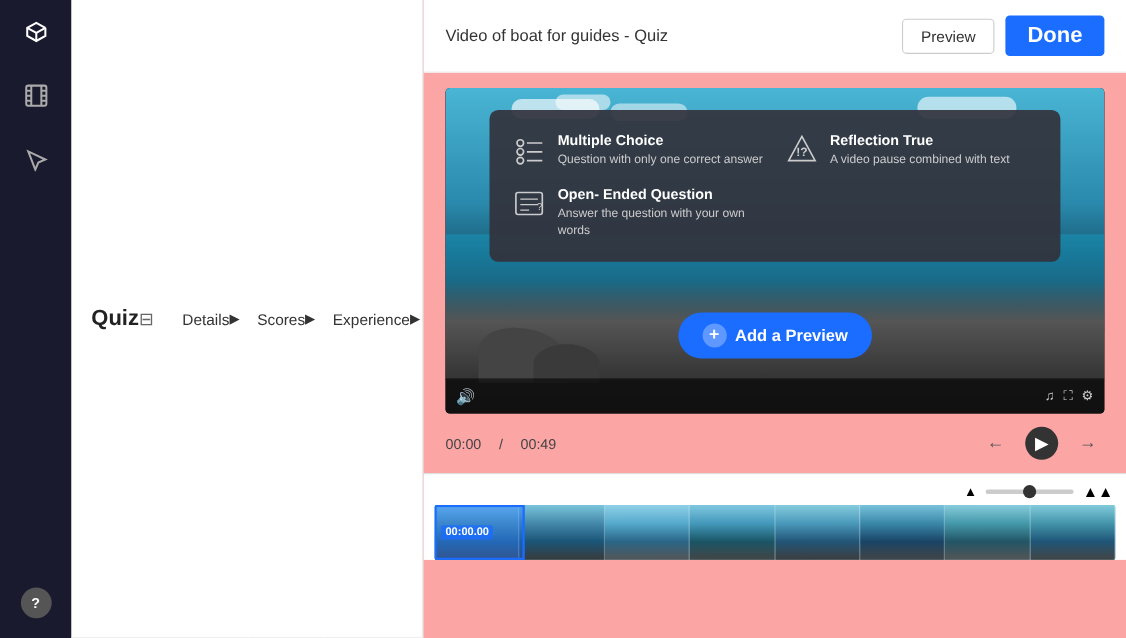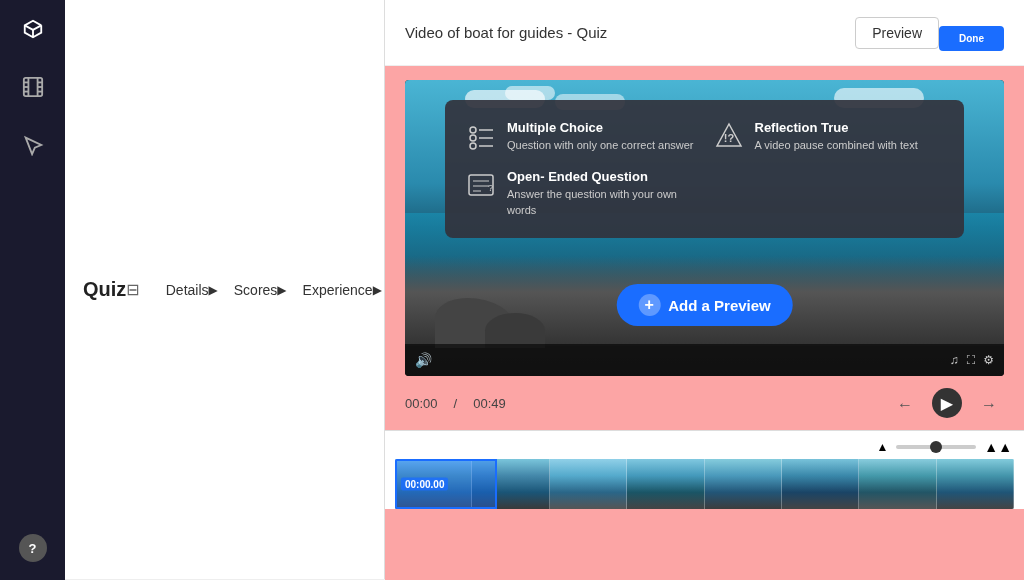--- a/index.html
+++ b/index.html
@@ -95,41 +95,40 @@
       justify-content: space-between;
       padding: 14px 20px;
       border-bottom: 1px solid #eee;
       background: #fff;
     }
     .page-title {
       font-size: 15px;
       color: #333;
     }
     .top-bar-actions {
-      display: flex; align-items: center;
+      display: flex; gap: 10px; align-items: center;
     }
     .btn-preview {
       border: 1px solid #ccc;
       background: #fff;
       color: #333;
       padding: 7px 16px;
       border-radius: 4px;
       font-size: 14px;
       cursor: pointer;
     }
     .btn-done {
       background: #1a6dff;
       color: #fff;
       border: none;
       padding: 7px 20px;
       border-radius: 4px;
-      font-size: 10px;
+      font-size: 20px;
       font-weight: 600;
       cursor: pointer;
-      margin-top: 12px;
     }
 
     
     .video-container {
       position: relative;
       margin: 14px 20px 0 20px;
       background: #000;
       border-radius: 4px;
       overflow: hidden;
       height: 296px;
@@ -292,21 +291,21 @@
     }
     .timeline-frame {
       flex: 1;
       border-right: 1px solid rgba(255,255,255,0.3);
       background-size: cover;
     }
     .timeline-marker {
       position: absolute;
       top: 0; bottom: 0;
       left: 0;
-      width: 102px;
+      width: 82px;
       background: rgba(26,109,255,0.4);
       border: 2px solid #1a6dff;
     }
     .timeline-timestamp {
       position: absolute;
       top: 50%;
       left: 4px;
       transform: translateY(-50%);
       font-size: 10px;
       color: #fff;

